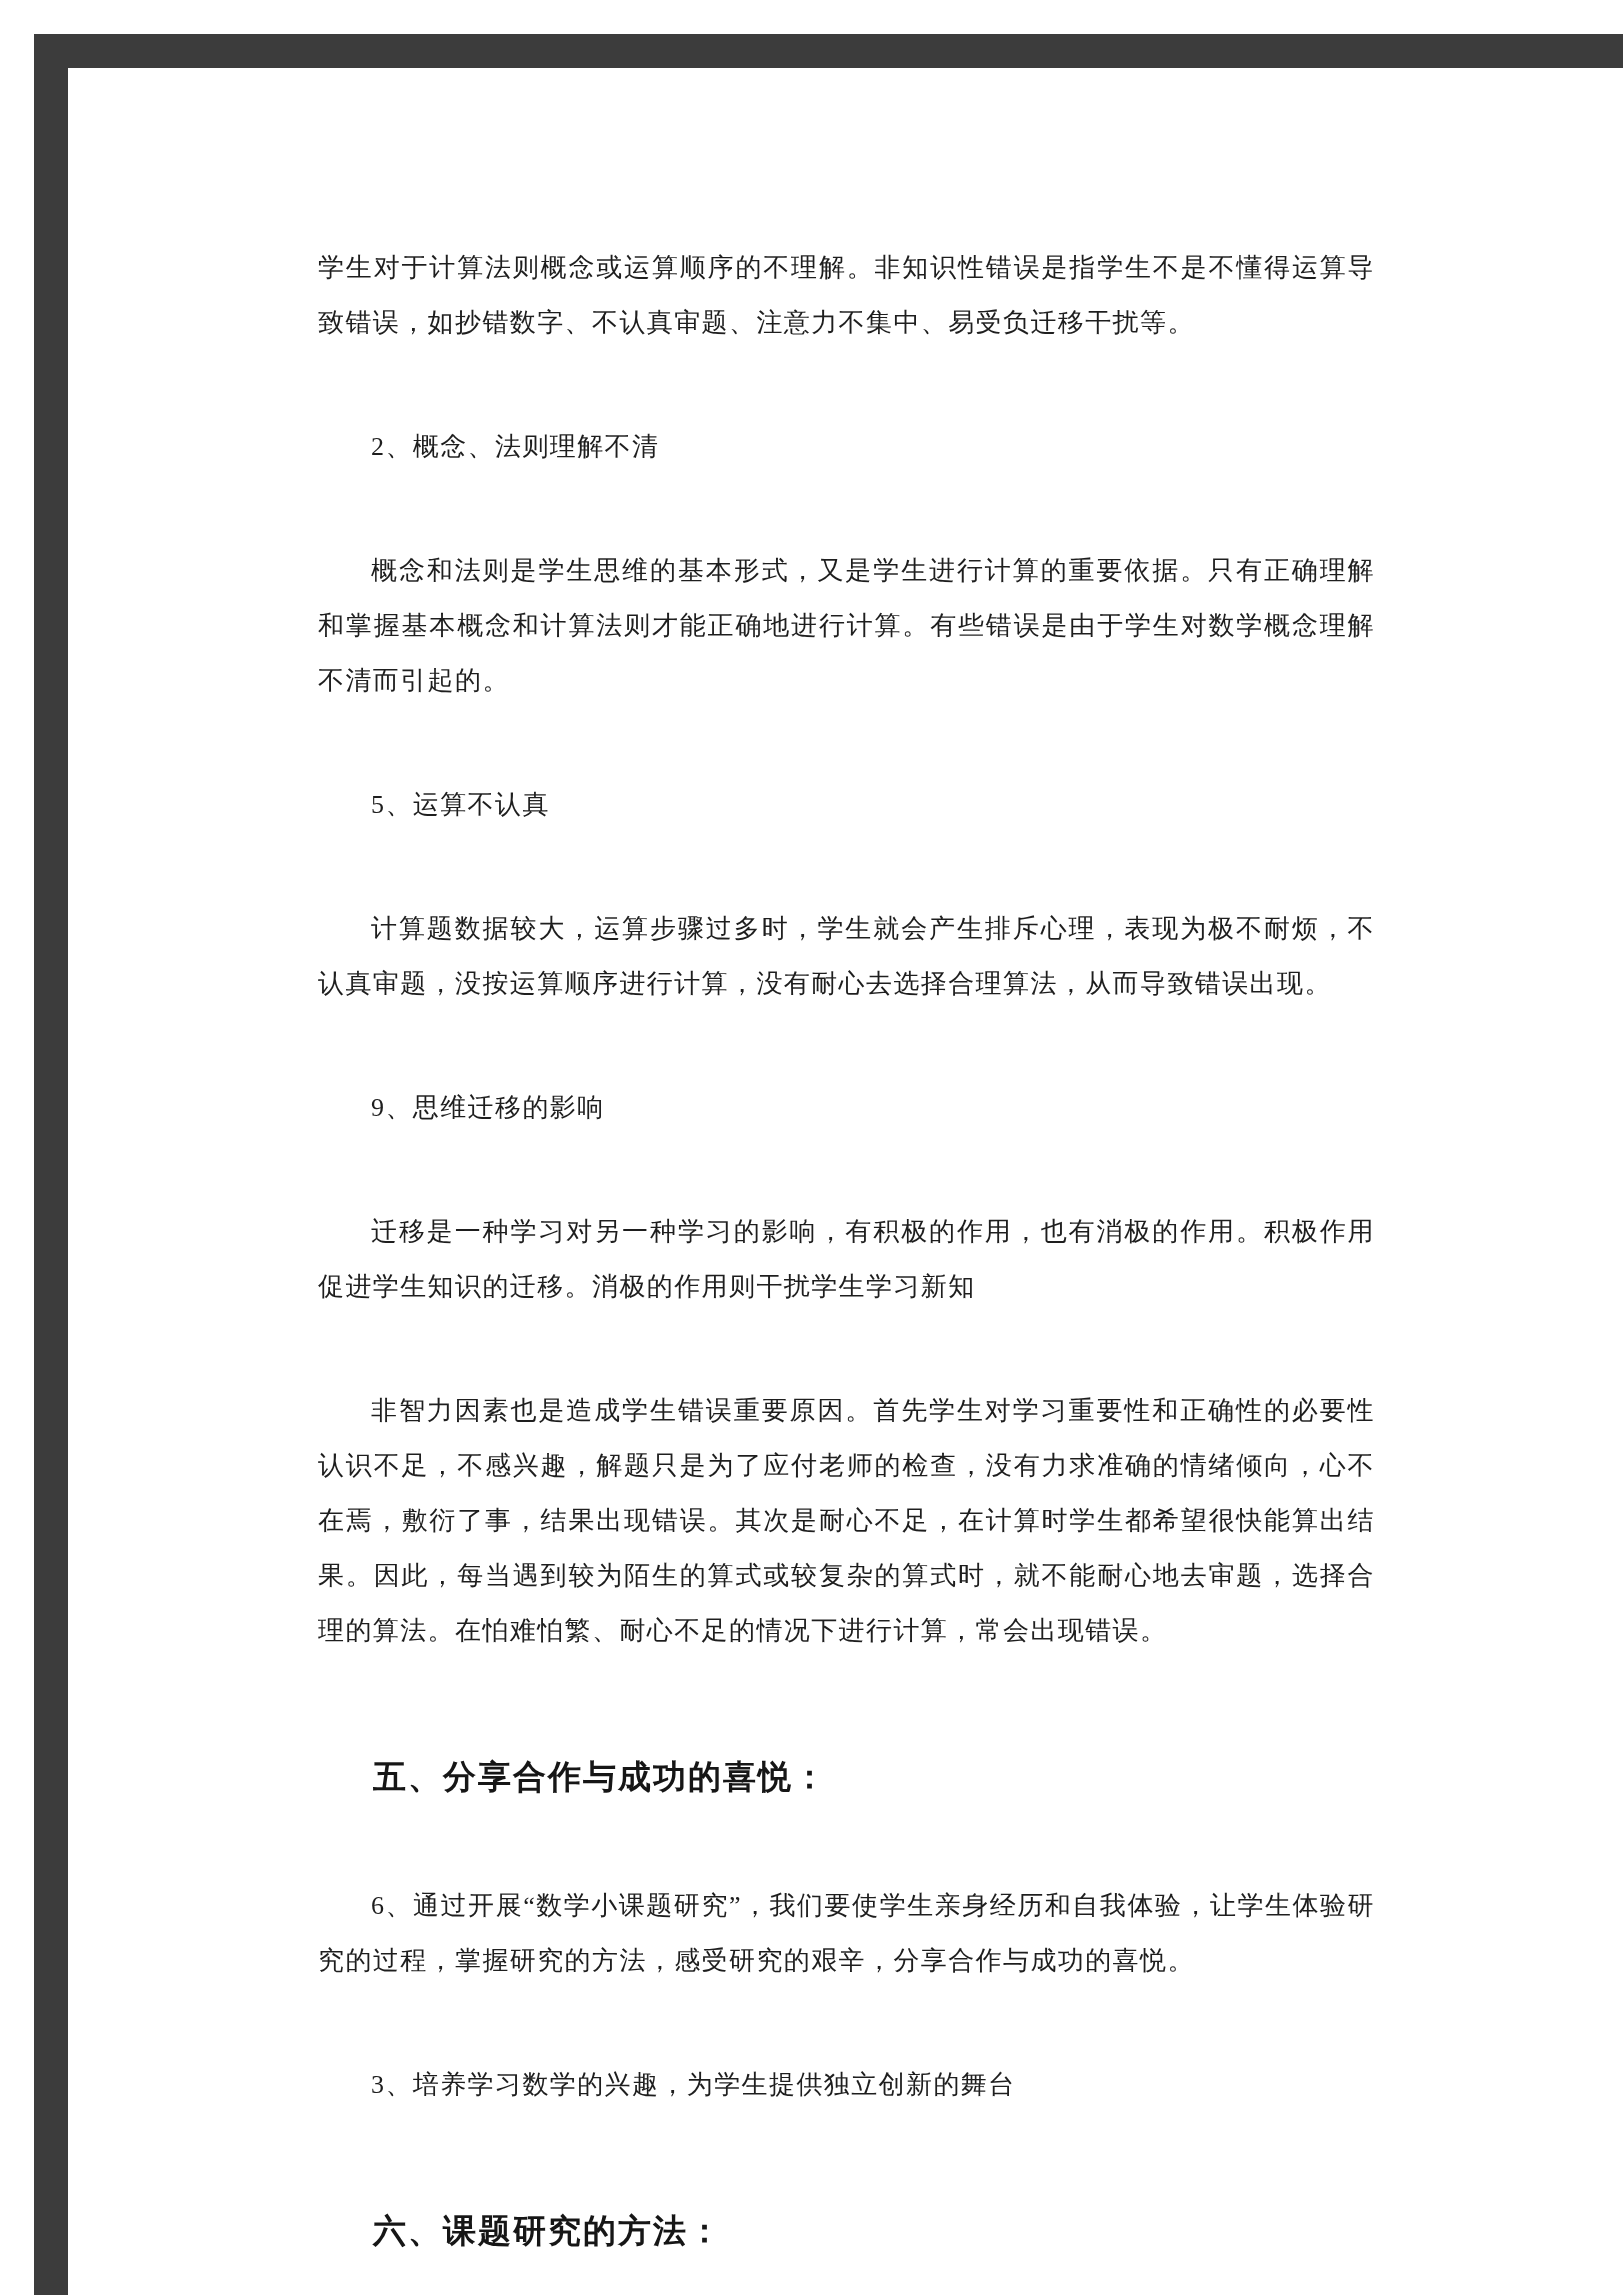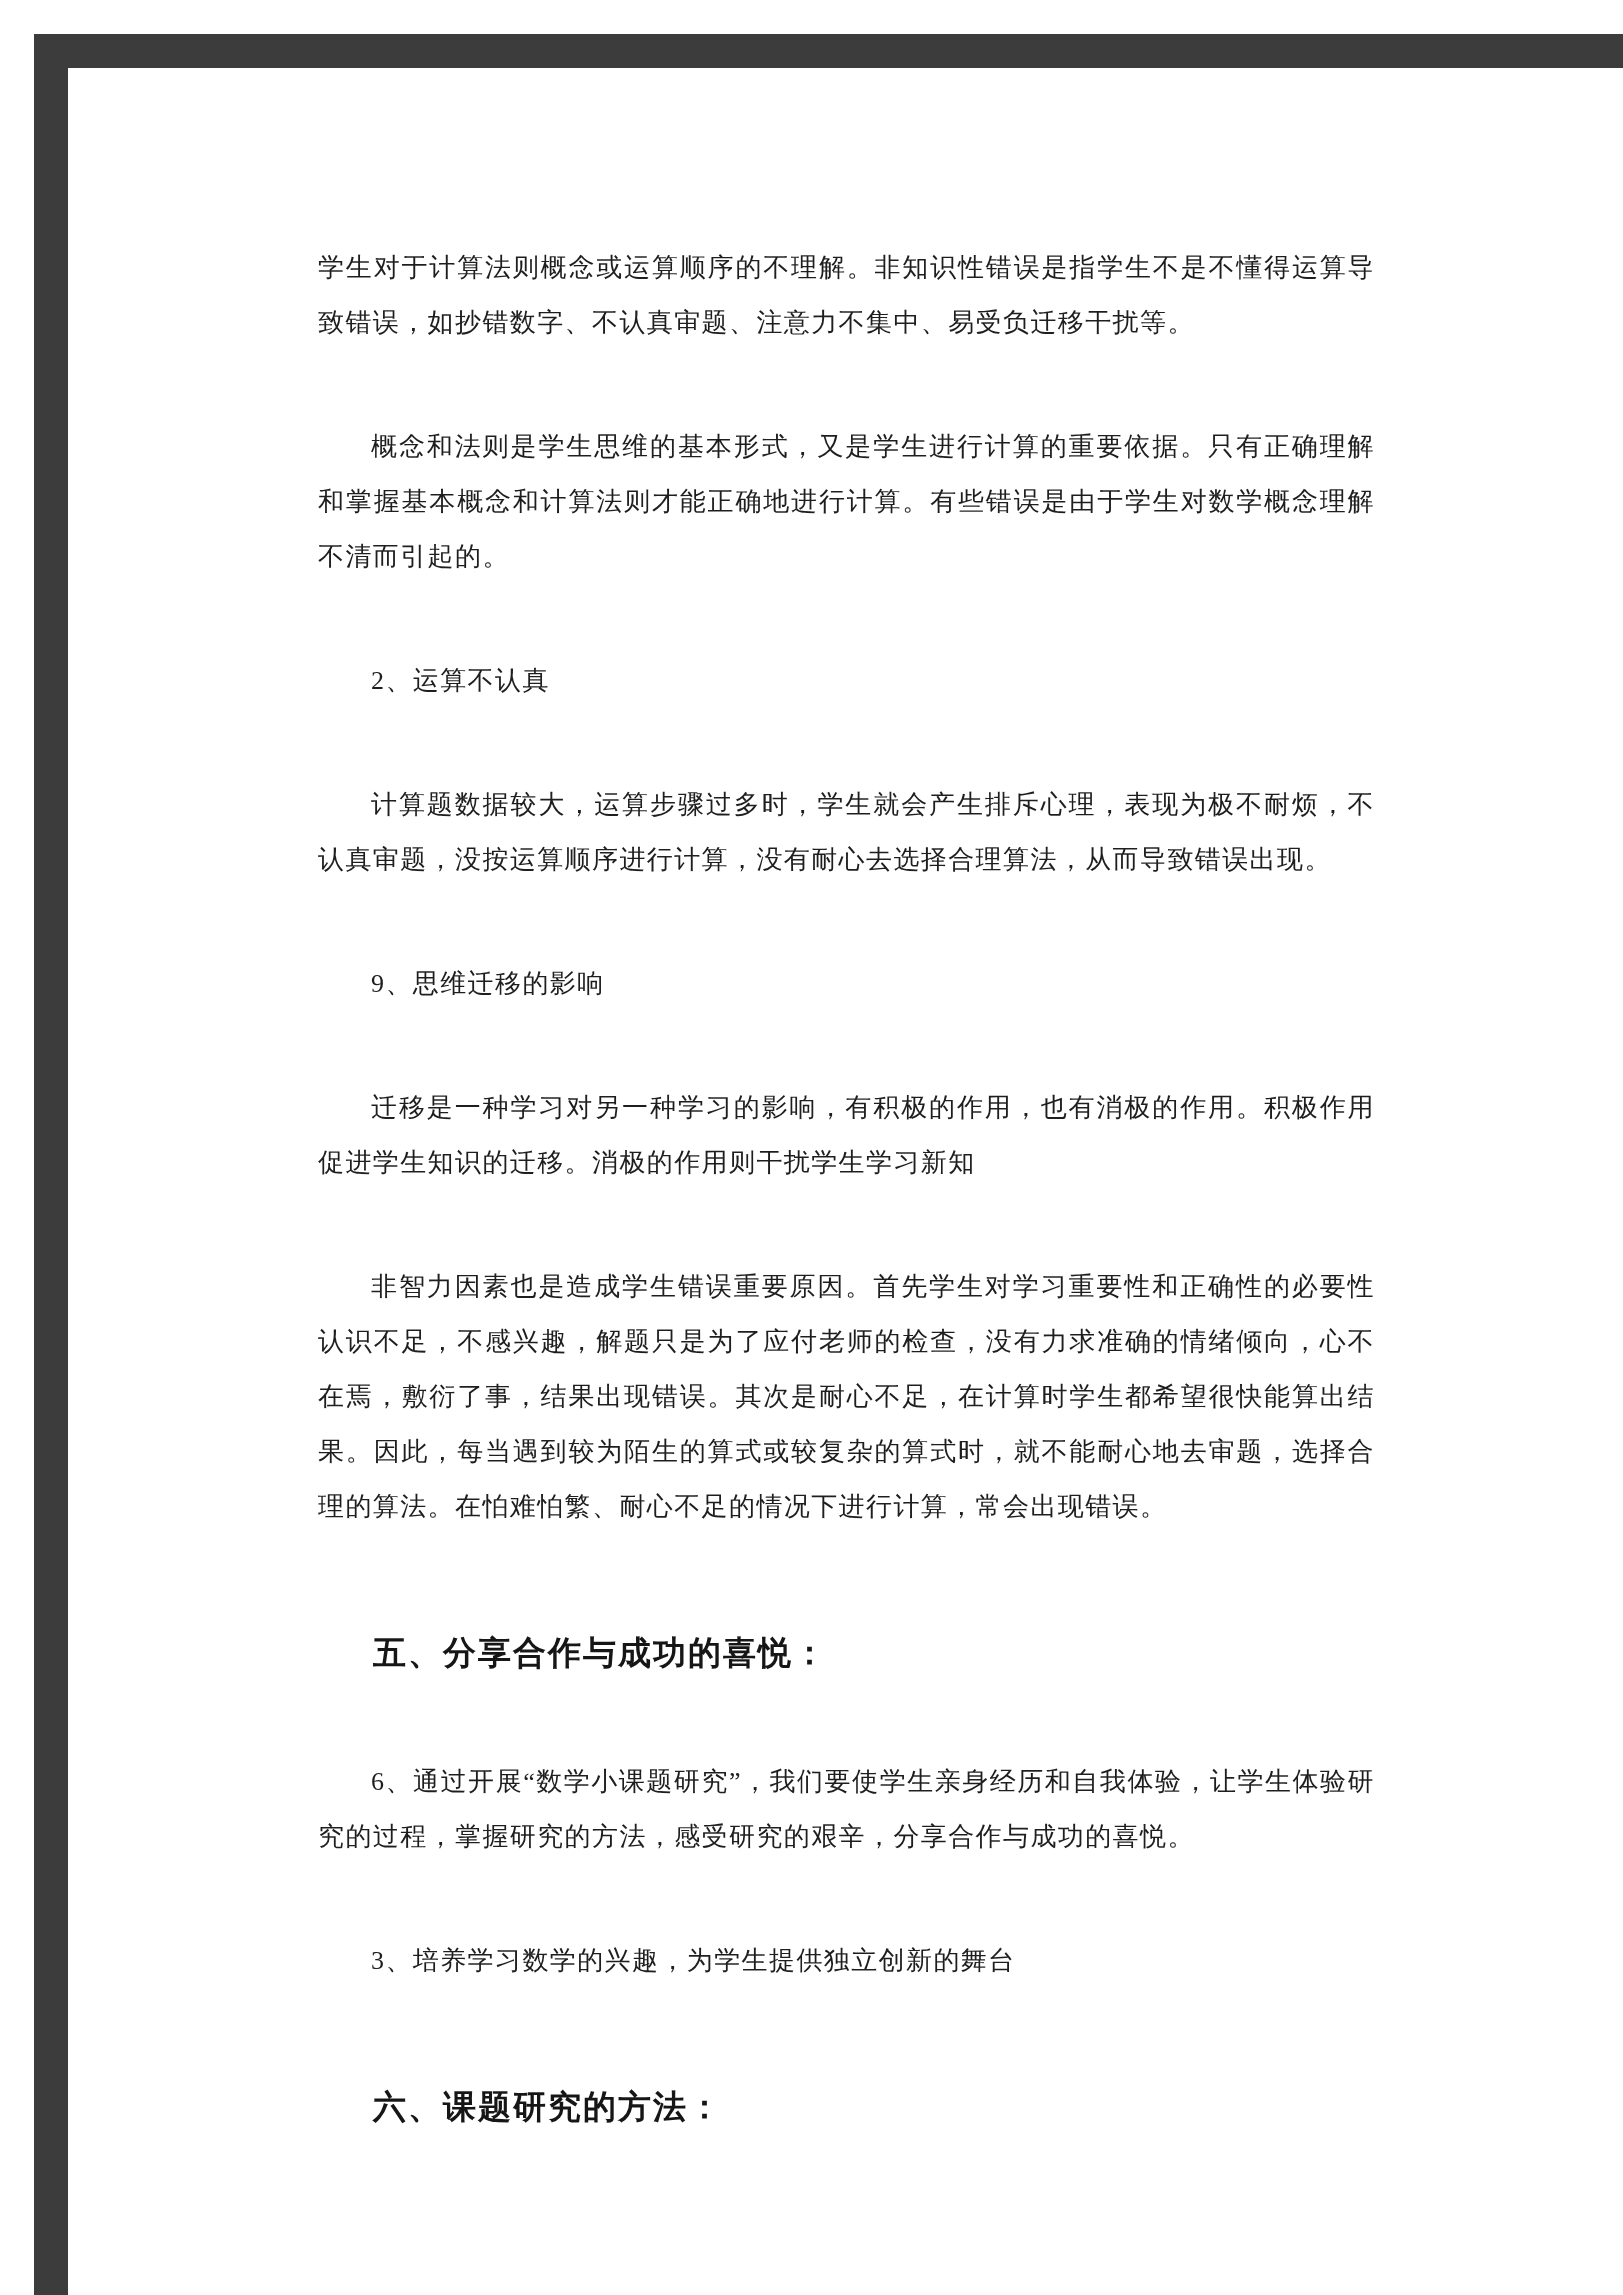--- a/index.html
+++ b/index.html
@@ -63,24 +63,25 @@
 <div class="page">
 
   <div class="edge-top"></div>
   <div class="edge-left"></div>
   <div class="edge-right"></div>
 
   <div class="content">
 
     <p class="para first">学生对于计算法则概念或运算顺序的不理解。非知识性错误是指学生不是不懂得运算导致错误，如抄错数字、不认真审题、注意力不集中、易受负迁移干扰等。</p>
 
+    <p class="para">2、概念、法则理解不清</p>
 
     <p class="para">概念和法则是学生思维的基本形式，又是学生进行计算的重要依据。只有正确理解和掌握基本概念和计算法则才能正确地进行计算。有些错误是由于学生对数学概念理解不清而引起的。</p>
 
-    <p class="para">2、运算不认真</p>
+    <p class="para">5、运算不认真</p>
 
     <p class="para">计算题数据较大，运算步骤过多时，学生就会产生排斥心理，表现为极不耐烦，不认真审题，没按运算顺序进行计算，没有耐心去选择合理算法，从而导致错误出现。</p>
 
     <p class="para">9、思维迁移的影响</p>
 
     <p class="para">迁移是一种学习对另一种学习的影响，有积极的作用，也有消极的作用。积极作用促进学生知识的迁移。消极的作用则干扰学生学习新知</p>
 
 
     <p class="para">非智力因素也是造成学生错误重要原因。首先学生对学习重要性和正确性的必要性认识不足，不感兴趣，解题只是为了应付老师的检查，没有力求准确的情绪倾向，心不在焉，敷衍了事，结果出现错误。其次是耐心不足，在计算时学生都希望很快能算出结果。因此，每当遇到较为陌生的算式或较复杂的算式时，就不能耐心地去审题，选择合理的算法。在怕难怕繁、耐心不足的情况下进行计算，常会出现错误。</p>
 

